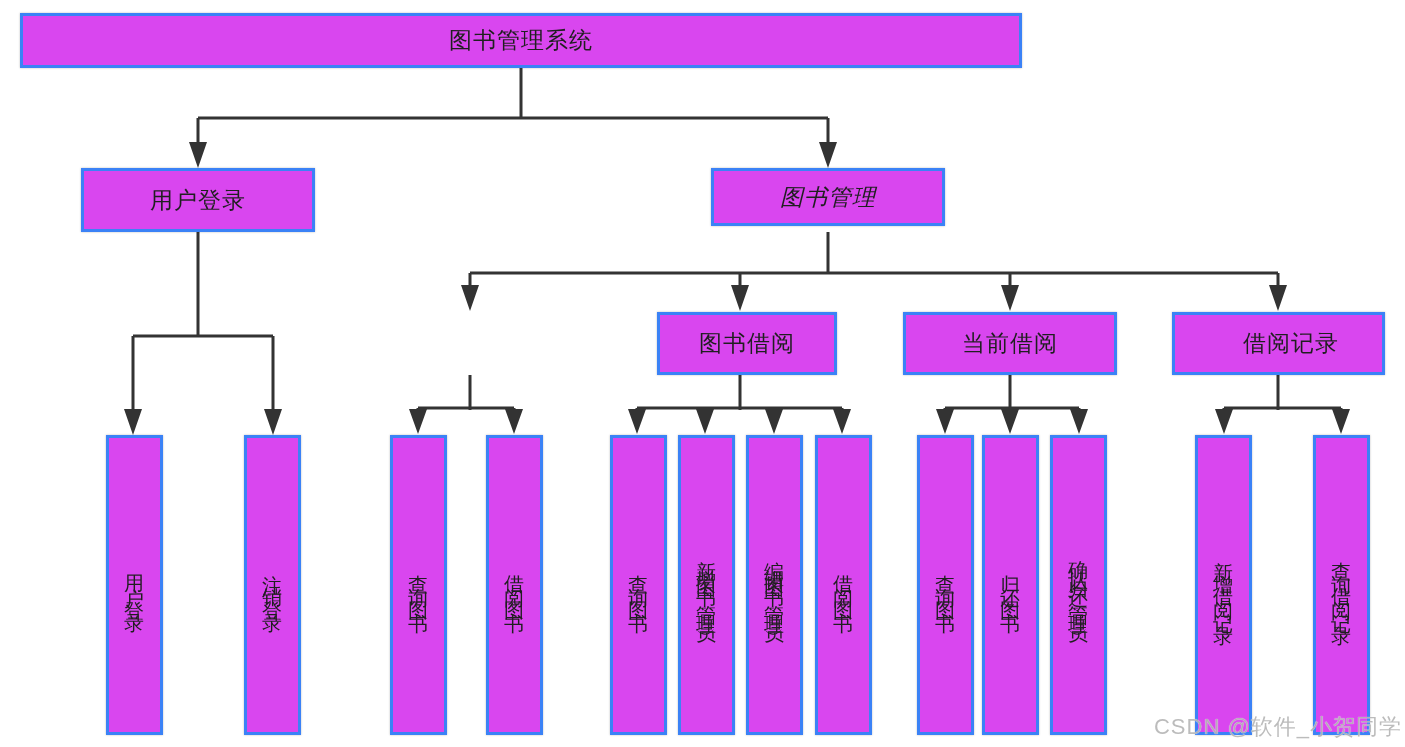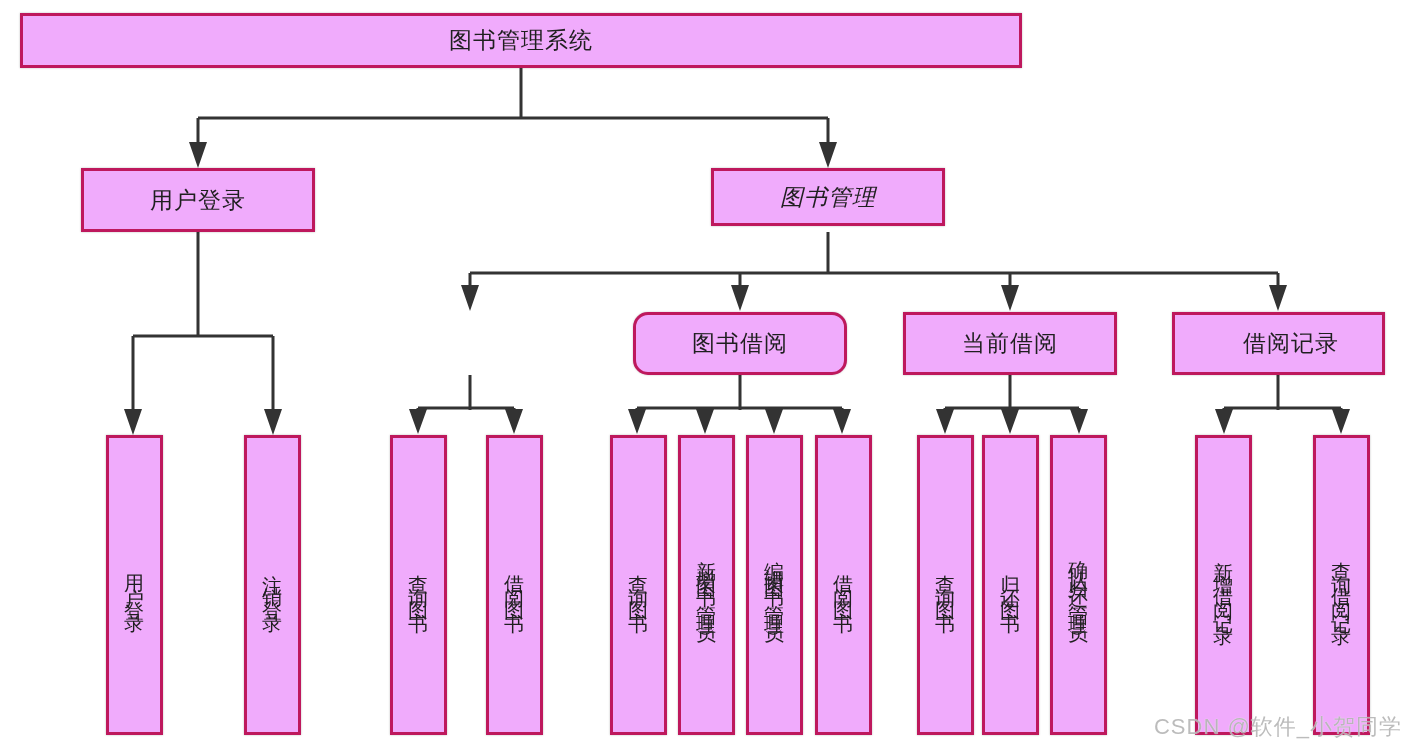--- a/index.html
+++ b/index.html
@@ -2,36 +2,36 @@
 <html><head>
 <meta charset="utf-8">
 <style>
   html,body{margin:0;padding:0;background:#fff;}
   #canvas{
     position:relative;width:1405px;height:747px;background:#fff;overflow:hidden;
     font-family:"Liberation Sans","DejaVu Sans",sans-serif;color:#1f1f1f;
   }
   #connectors{position:absolute;left:0;top:0;z-index:1;}
   .box{
-    position:absolute;box-sizing:border-box;border:3px solid #be185d;background:#f0abfc;
+    position:absolute;box-sizing:border-box;border:3px solid #3b82f6;background:#d946ef;
     display:flex;align-items:center;justify-content:center;z-index:2;
     box-shadow:0 0 2px rgba(0,0,0,0.25);
   }
   .hlabel{font-size:23px;letter-spacing:1px;white-space:nowrap;}
   .leaf .vlabel{
     writing-mode:vertical-rl;text-orientation:mixed;line-height:1;
     font-size:20px;letter-spacing:13px;white-space:nowrap;
   }
   .leaf.long .vlabel{letter-spacing:9px;}
   
   .n-root{left:20px;top:13px;width:1002px;height:55px;}
   .n-l2a{left:81px;top:168px;width:234px;height:64px;}
   .n-l2b{left:711px;top:168px;width:234px;height:58px;font-style:italic;}
   .n-l3a{left:363px;top:312px;width:214px;height:63px;}
-  .n-l3b{left:633px;top:312px;width:214px;height:63px;border-radius:15px;}
+  .n-l3b{left:657px;top:312px;width:180px;height:63px;}
   .n-l3c{left:903px;top:312px;width:214px;height:63px;}
   .n-l3d{left:1172px;top:312px;width:213px;height:63px;padding-left:25px;}
   .leaf{top:435px;width:57px;height:300px;}
   .f1{left:106px;}  .f2{left:244px;}  .f3{left:390px;}  .f4{left:486px;}
   .f5{left:610px;}  .f6{left:678px;}  .f7{left:746px;}  .f8{left:815px;}
   .f9{left:917px;}  .f10{left:982px;} .f11{left:1050px;}
   .f12{left:1195px;}.f13{left:1313px;}
   #watermark{
     position:absolute;right:3px;top:712px;z-index:5;
     font-size:22px;letter-spacing:1px;color:#b5b5b5;opacity:0.9;

